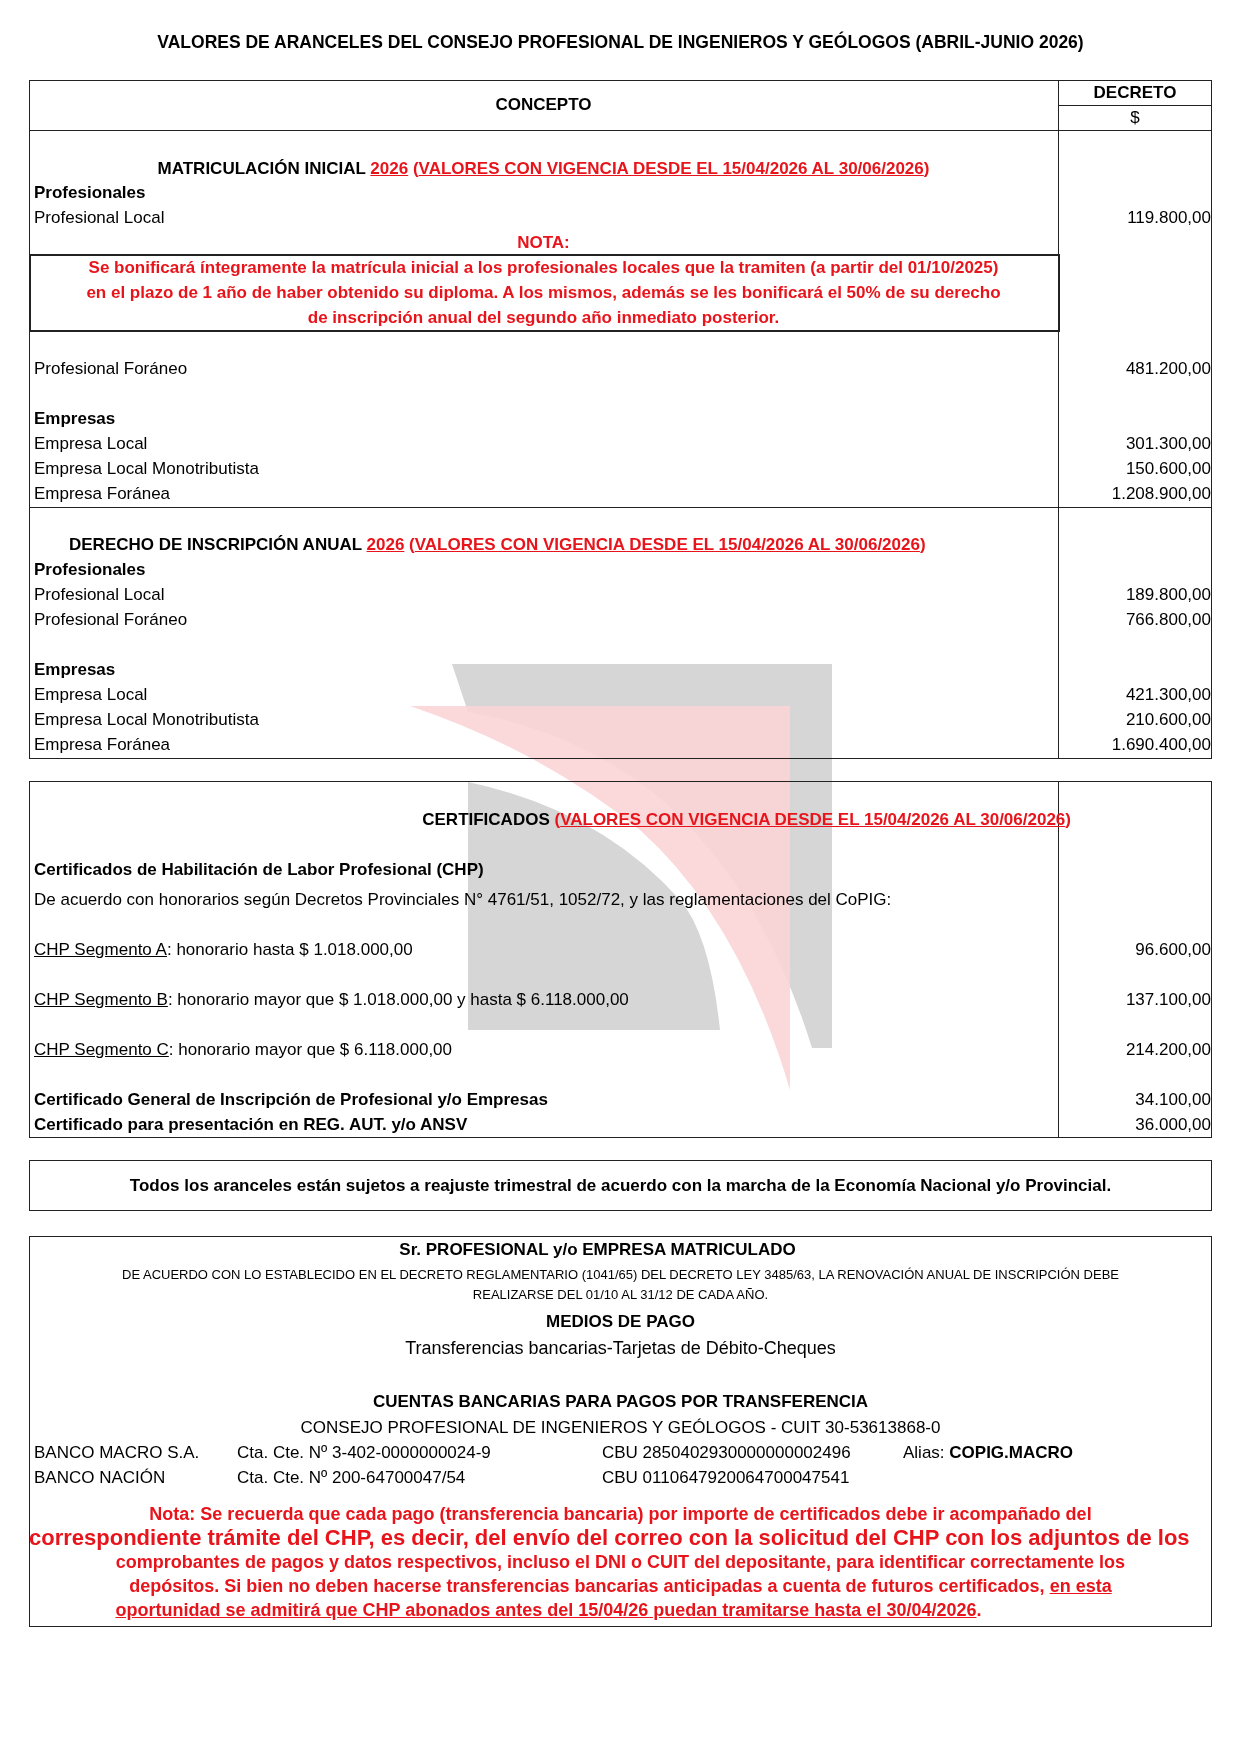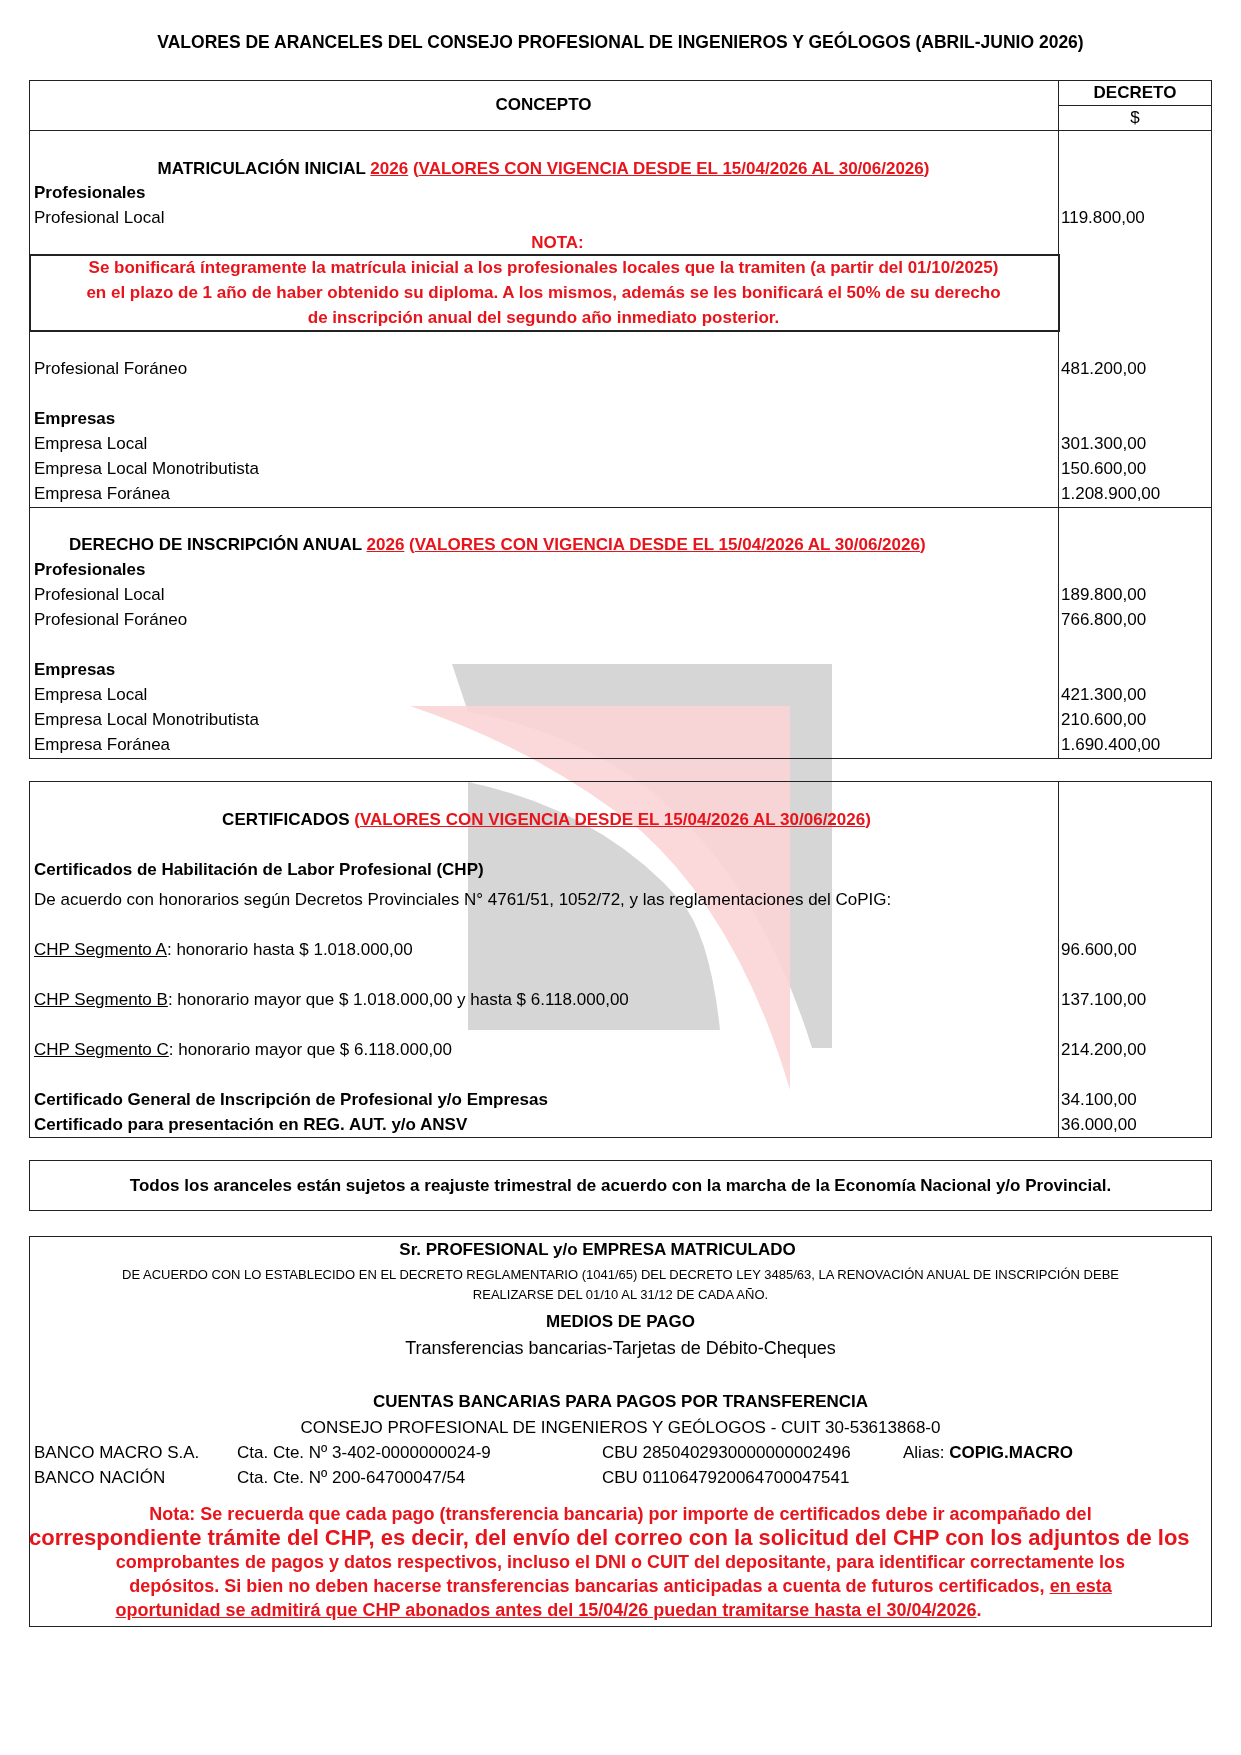--- a/index.html
+++ b/index.html
@@ -11,21 +11,21 @@
     left: 0; width: 1241px; top: 32px; text-align: center;
     font-weight: bold; font-size: 17.5px;
   }
   .box { position: absolute; border: 1.5px solid #222; box-sizing: border-box; }
   .vline { position: absolute; width: 0; border-left: 1.5px solid #222; }
   .hline { position: absolute; height: 0; border-top: 1.5px solid #222; }
   .txt { position: absolute; white-space: nowrap; line-height: 20px; }
   .b { font-weight: bold; }
   .red { color: #e8141b; }
   .u { text-decoration: underline; }
-  .num { position: absolute; right: 0; width: 150px; white-space: nowrap; line-height: 20px; }
+  .num { position: absolute; right: 0; width: 150px; text-align: right; white-space: nowrap; line-height: 20px; }
   .center { text-align: center; }
   .watermark { position: absolute; left: 0; top: 0; width: 1241px; height: 1755px; pointer-events: none; }
 </style>
 </head>
 <body>
 
 <svg class="watermark" viewBox="0 0 1241 1755" xmlns="http://www.w3.org/2000/svg">
   <path d="M452 664 L832 664 L832 1048 Q760 880 640 800 Q560 745 468 735 L468 1030 L780 1030 L760 1030 Z" fill="#d8d8d8" opacity="0"></path>
 
   <path d="M452 664 L832 664 L832 1048 L812 1048 Q760 880 650 790 Q570 730 468 712 Z" fill="#d6d6d6"></path>
@@ -44,21 +44,21 @@
 <div class="txt b center" style="left:29px; width:1029px; top:95px;">CONCEPTO</div>
 <div class="txt b center" style="left:1058px; width:154px; top:83px;">DECRETO</div>
 <div class="txt center" style="left:1058px; width:154px; top:108px;">$</div>
 
 <div class="txt b center" style="left:29px; width:1029px; top:159px;">
   <span>MATRICULACIÓN INICIAL </span><span class="red u">2026</span><span class="red"> (</span><span class="red u">VALORES CON VIGENCIA DESDE EL 15/04/2026 AL 30/06/2026</span><span class="red">)</span>
 </div>
 <div class="txt b" style="left:34px; top:183px;">Profesionales</div>
 <div class="txt" style="left:34px; top:208px;">Profesional Local</div>
 <div class="num" style="right:30px; top:208px;">119.800,00</div>
-<div class="txt b red center" style="left:15px; width:1029px; top:233px;padding-left:28px;">NOTA:</div>
+<div class="txt b red center" style="left:29px; width:1029px; top:233px;">NOTA:</div>
 
 <div class="box" style="left:29px; top:254px; width:1031px; height:78px; border-width:2px;"></div>
 <div class="txt b red center" style="left:29px; width:1029px; top:258px;">Se bonificará íntegramente la matrícula inicial a los profesionales locales que la tramiten (a partir del 01/10/2025)</div>
 <div class="txt b red center" style="left:29px; width:1029px; top:283px;">en el plazo de 1 año de haber obtenido su diploma. A los mismos, además se les bonificará el 50% de su derecho</div>
 <div class="txt b red center" style="left:29px; width:1029px; top:308px;">de inscripción anual del segundo año inmediato posterior.</div>
 
 <div class="txt" style="left:34px; top:359px;">Profesional Foráneo</div>
 <div class="num" style="right:30px; top:359px;">481.200,00</div>
 
 <div class="txt b" style="left:34px; top:409px;">Empresas</div>
@@ -84,21 +84,21 @@
 <div class="txt" style="left:34px; top:685px;">Empresa Local</div>
 <div class="num" style="right:30px; top:685px;">421.300,00</div>
 <div class="txt" style="left:34px; top:710px;">Empresa Local Monotributista</div>
 <div class="num" style="right:30px; top:710px;">210.600,00</div>
 <div class="txt" style="left:34px; top:735px;">Empresa Foránea</div>
 <div class="num" style="right:30px; top:735px;">1.690.400,00</div>
 
 <div class="box" style="left:29px; top:781px; width:1183px; height:357px;"></div>
 <div class="vline" style="left:1058px; top:781px; height:357px;"></div>
 
-<div class="txt b center" style="left:32px; width:1029px; top:810px;">
+<div class="txt b center" style="left:42px; width:1029px; top:810px;text-align:right;">
   <span>CERTIFICADOS </span><span class="red">(</span><span class="red u">VALORES CON VIGENCIA DESDE EL 15/04/2026 AL 30/06/2026</span><span class="red">)</span>
 </div>
 <div class="txt b" style="left:34px; top:860px;">Certificados de Habilitación de Labor Profesional (CHP)</div>
 <div class="txt" style="left:34px; top:890px;">De acuerdo con honorarios según Decretos Provinciales N° 4761/51, 1052/72, y las reglamentaciones del CoPIG:</div>
 
 <div class="txt" style="left:34px; top:940px;"><span class="u">CHP Segmento A</span><span>: honorario hasta $ 1.018.000,00</span></div>
 <div class="num" style="right:30px; top:940px;">96.600,00</div>
 
 <div class="txt" style="left:34px; top:990px;"><span class="u">CHP Segmento B</span><span>: honorario mayor que $ 1.018.000,00 y hasta $ 6.118.000,00</span></div>
 <div class="num" style="right:30px; top:990px;">137.100,00</div>

